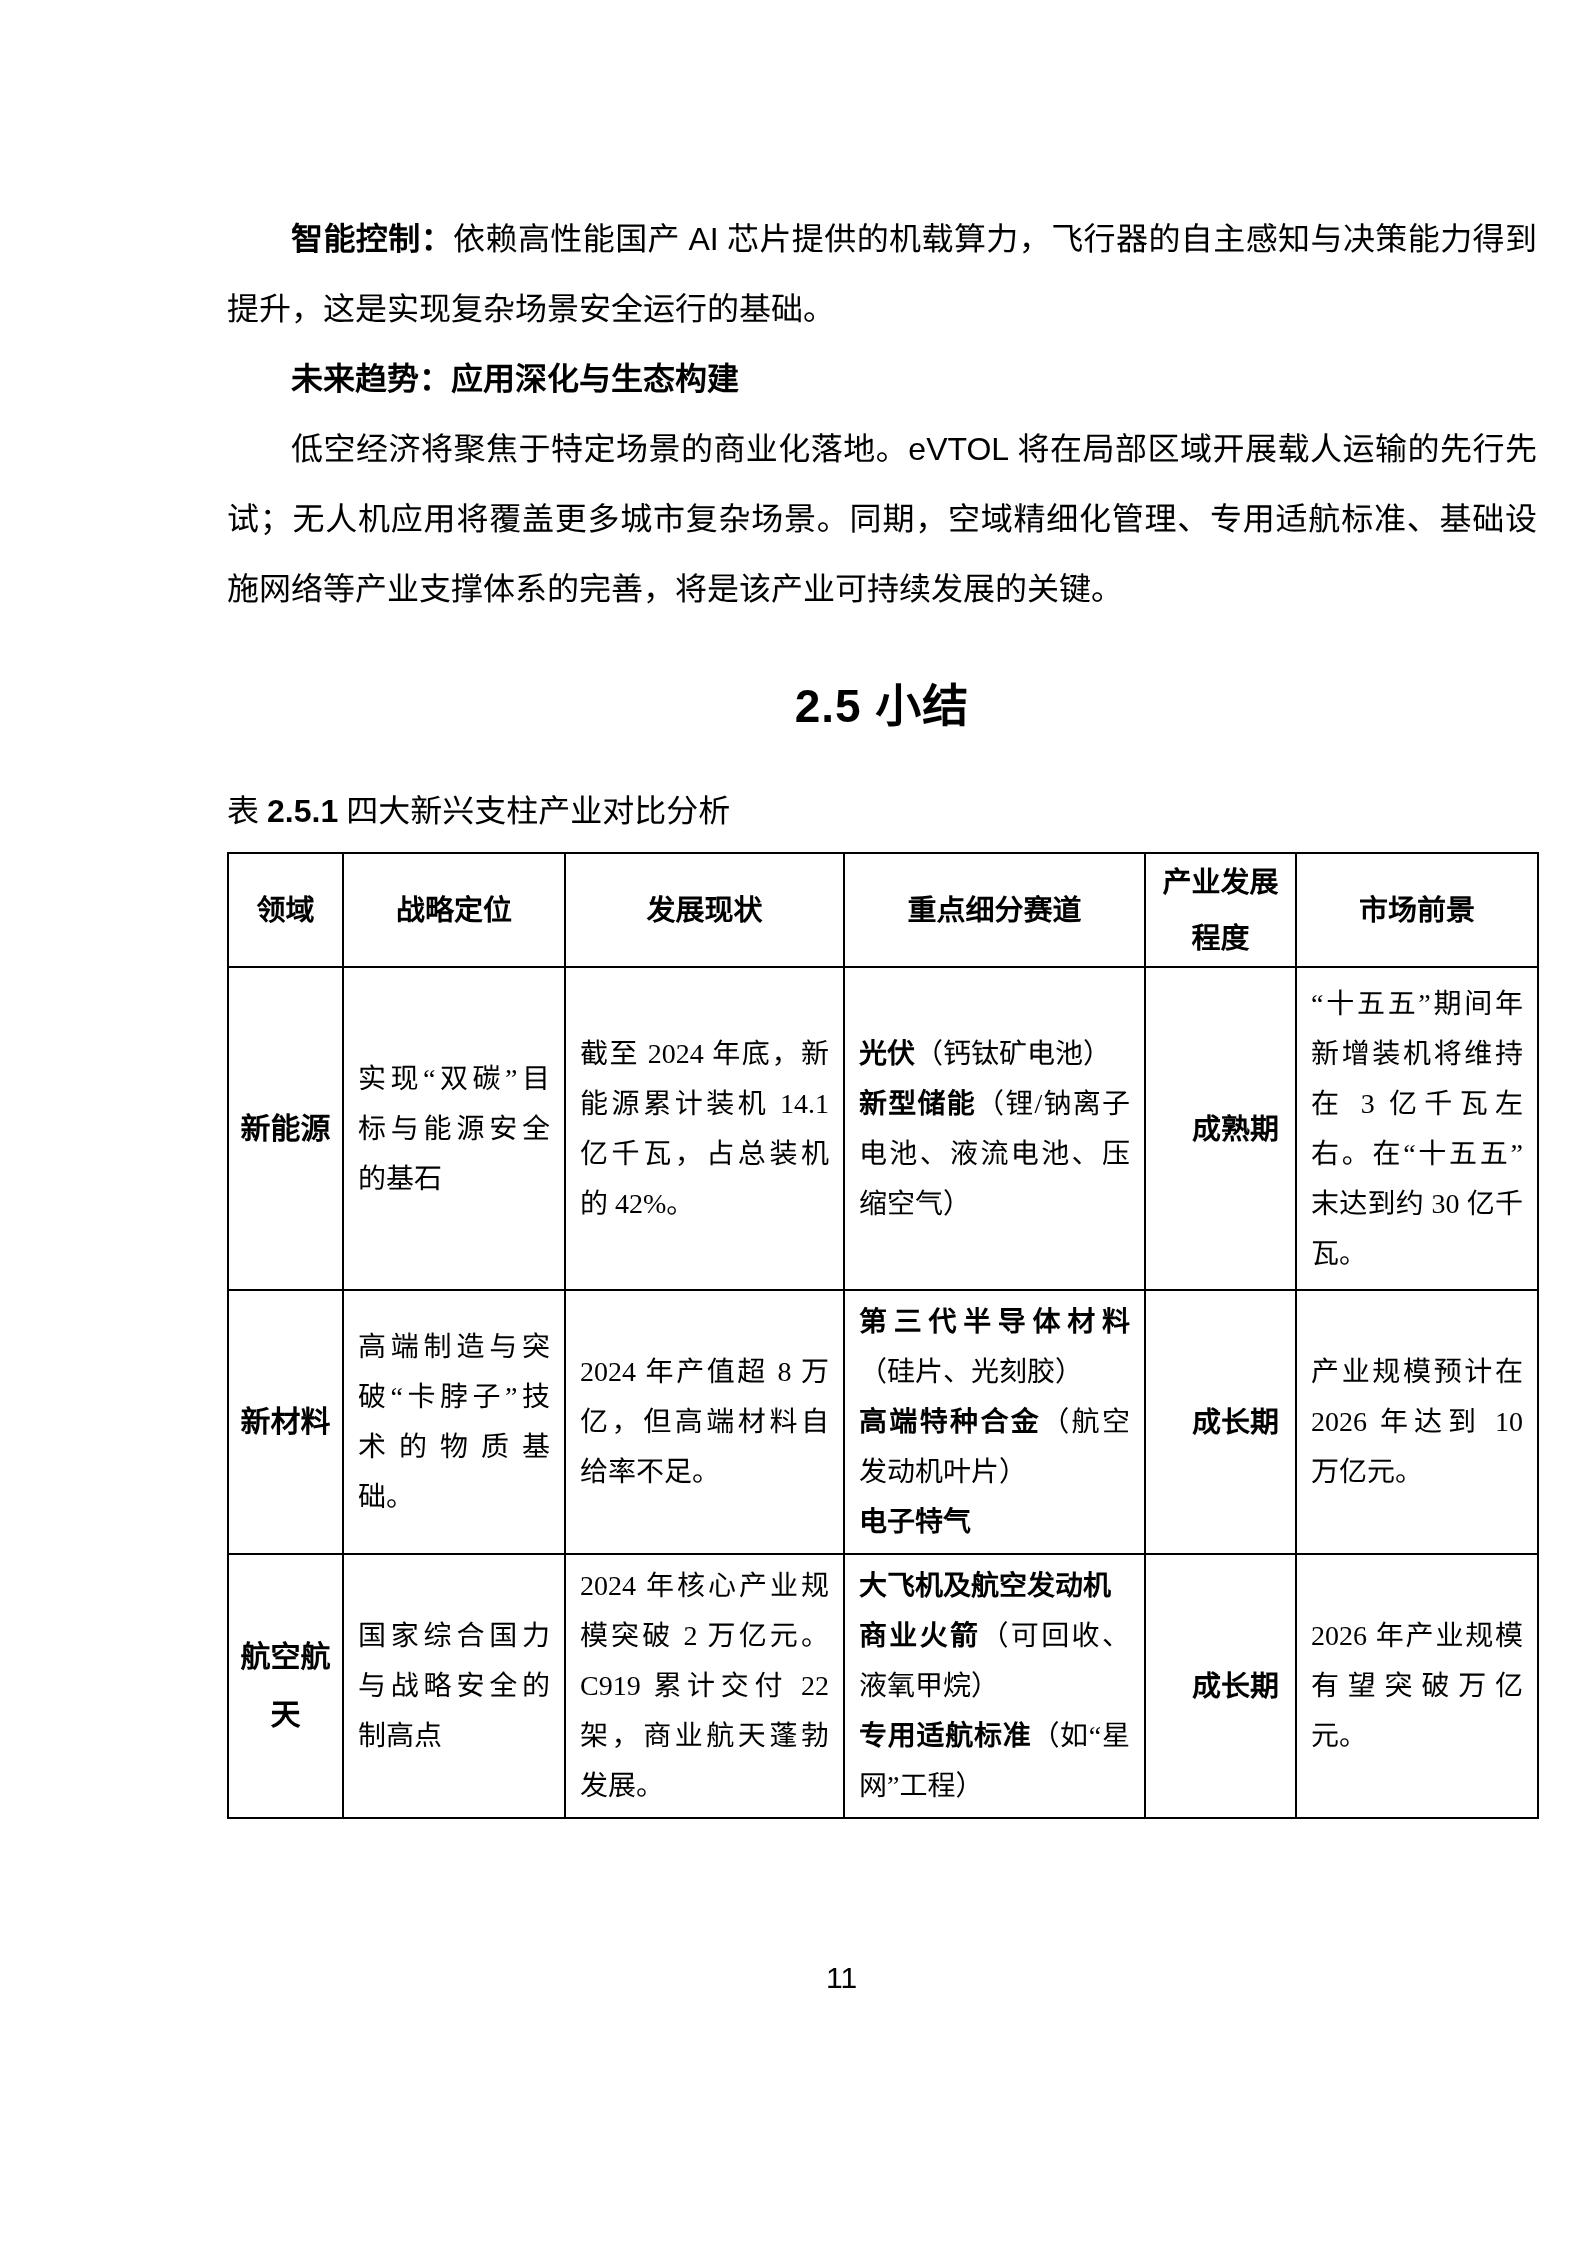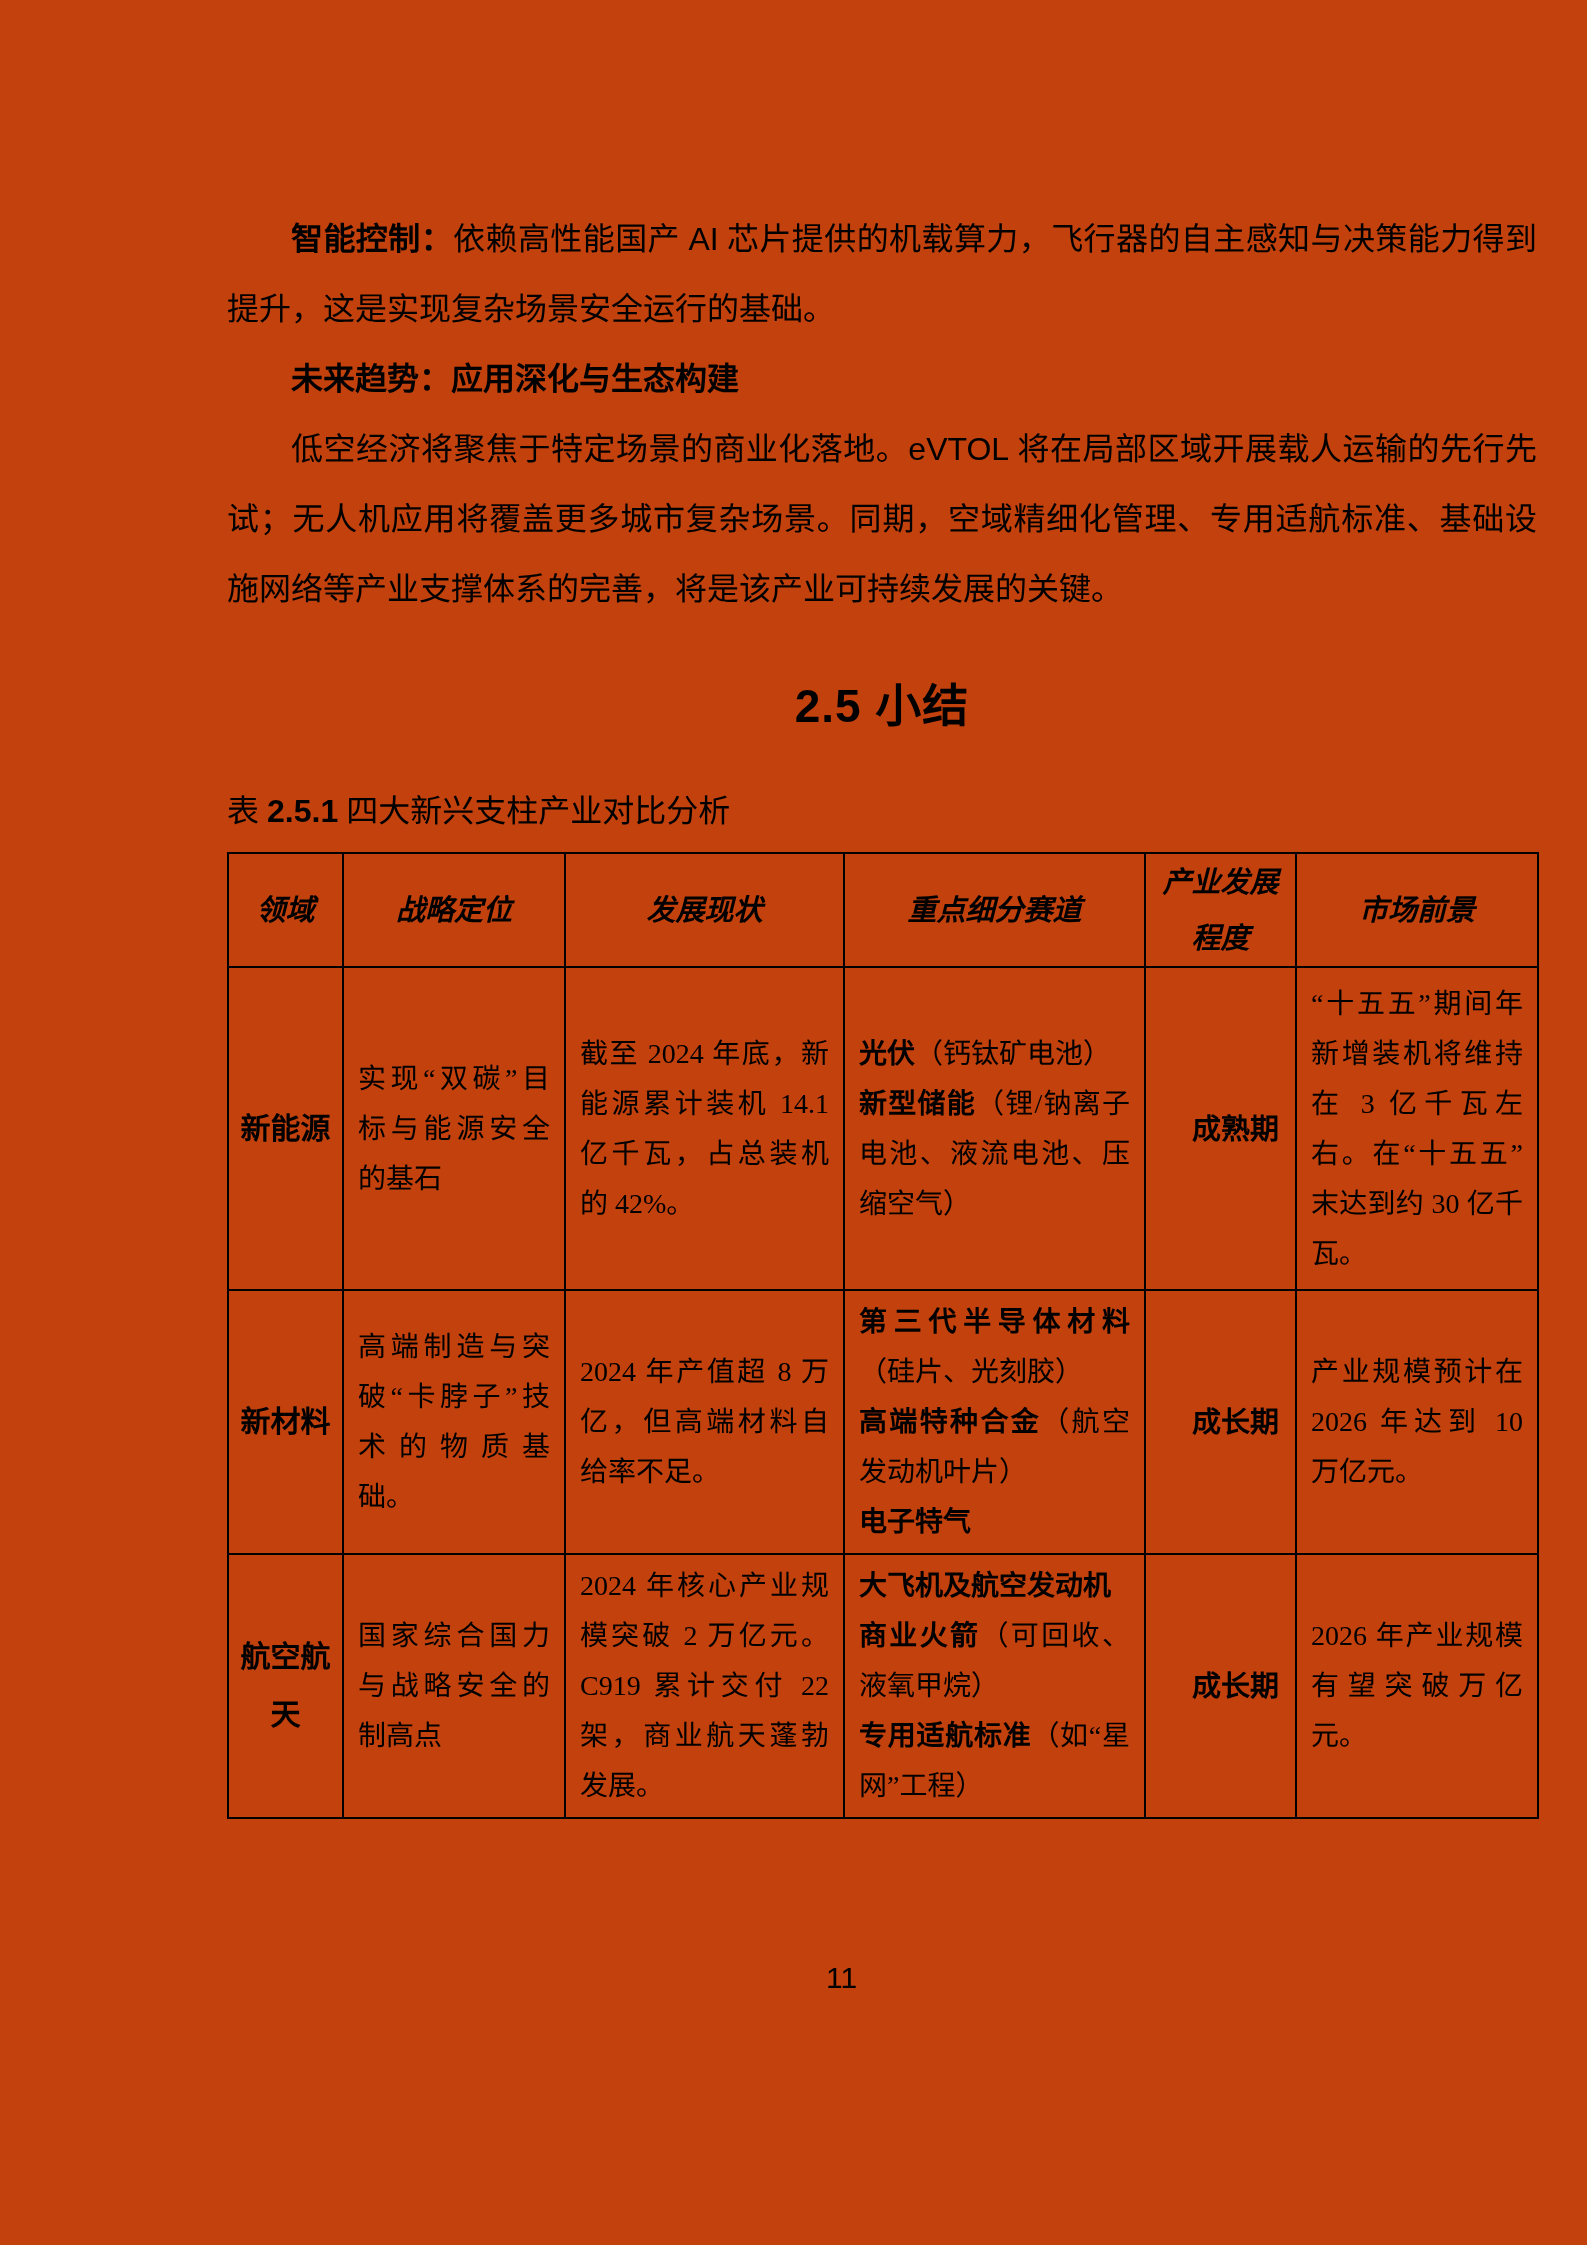--- a/index.html
+++ b/index.html
@@ -2,21 +2,21 @@
 <html lang="zh-CN"><head>
 <meta charset="utf-8">
 <style>
   * { margin: 0; padding: 0; box-sizing: border-box; }
   html, body { background: #e8e8e8; }
   .page {
     position: relative;
     width: 1587px;
     height: 2245px;
     margin: 0 auto;
-    background: #c2410c;
+    background: #ffffff;
     color: #000000;
     font-family: "Liberation Serif", serif;
     overflow: hidden;
   }
   .content {
     position: absolute;
     left: 227px;
     top: 204px;
     width: 1310px;
   }
@@ -64,21 +64,21 @@
     padding: 6px 14px;
     line-height: 50px;
   }
   .cmp-table th {
     font-weight: bold;
     font-size: 29px;
     text-align: center;
     line-height: 56px;
     padding: 0 8px;
   }
-  tr.r-header { height: 112px; font-style: italic; }
+  tr.r-header { height: 112px; }
   tr.r1 { height: 323px; }
   tr.r2 { height: 257px; }
   tr.r3 { height: 260px; }
   td.cell-domain {
     text-align: center;
     font-weight: bold;
     font-size: 30px;
     line-height: 58px;
     padding: 4px;
   }

